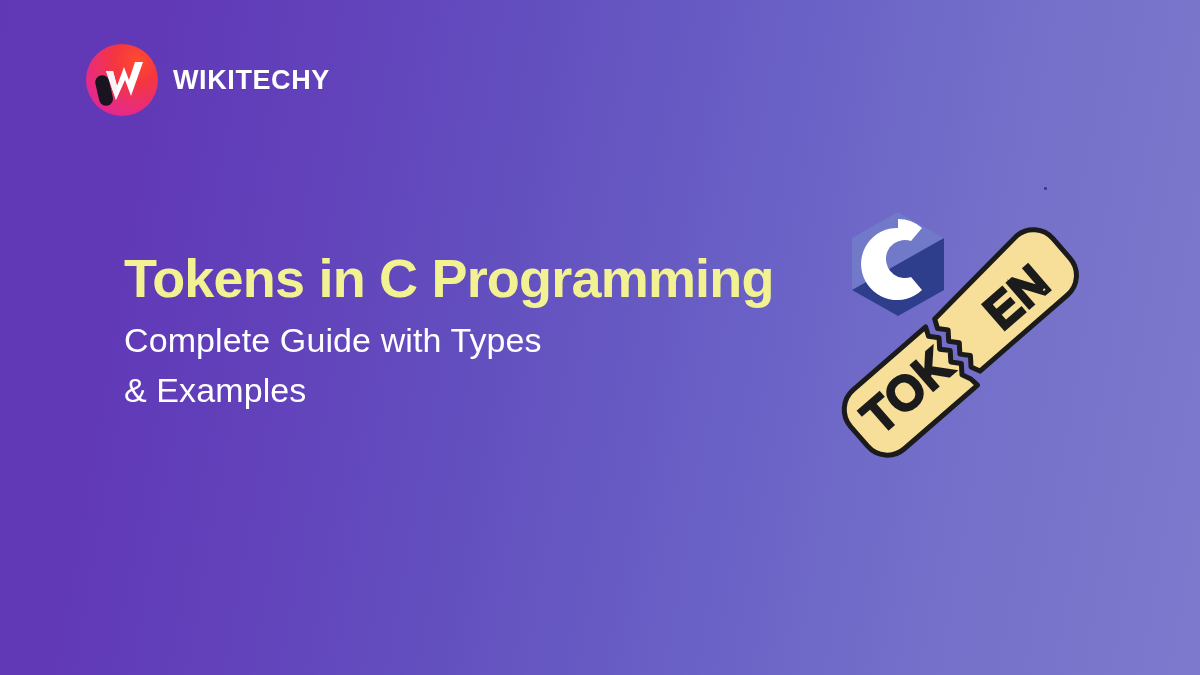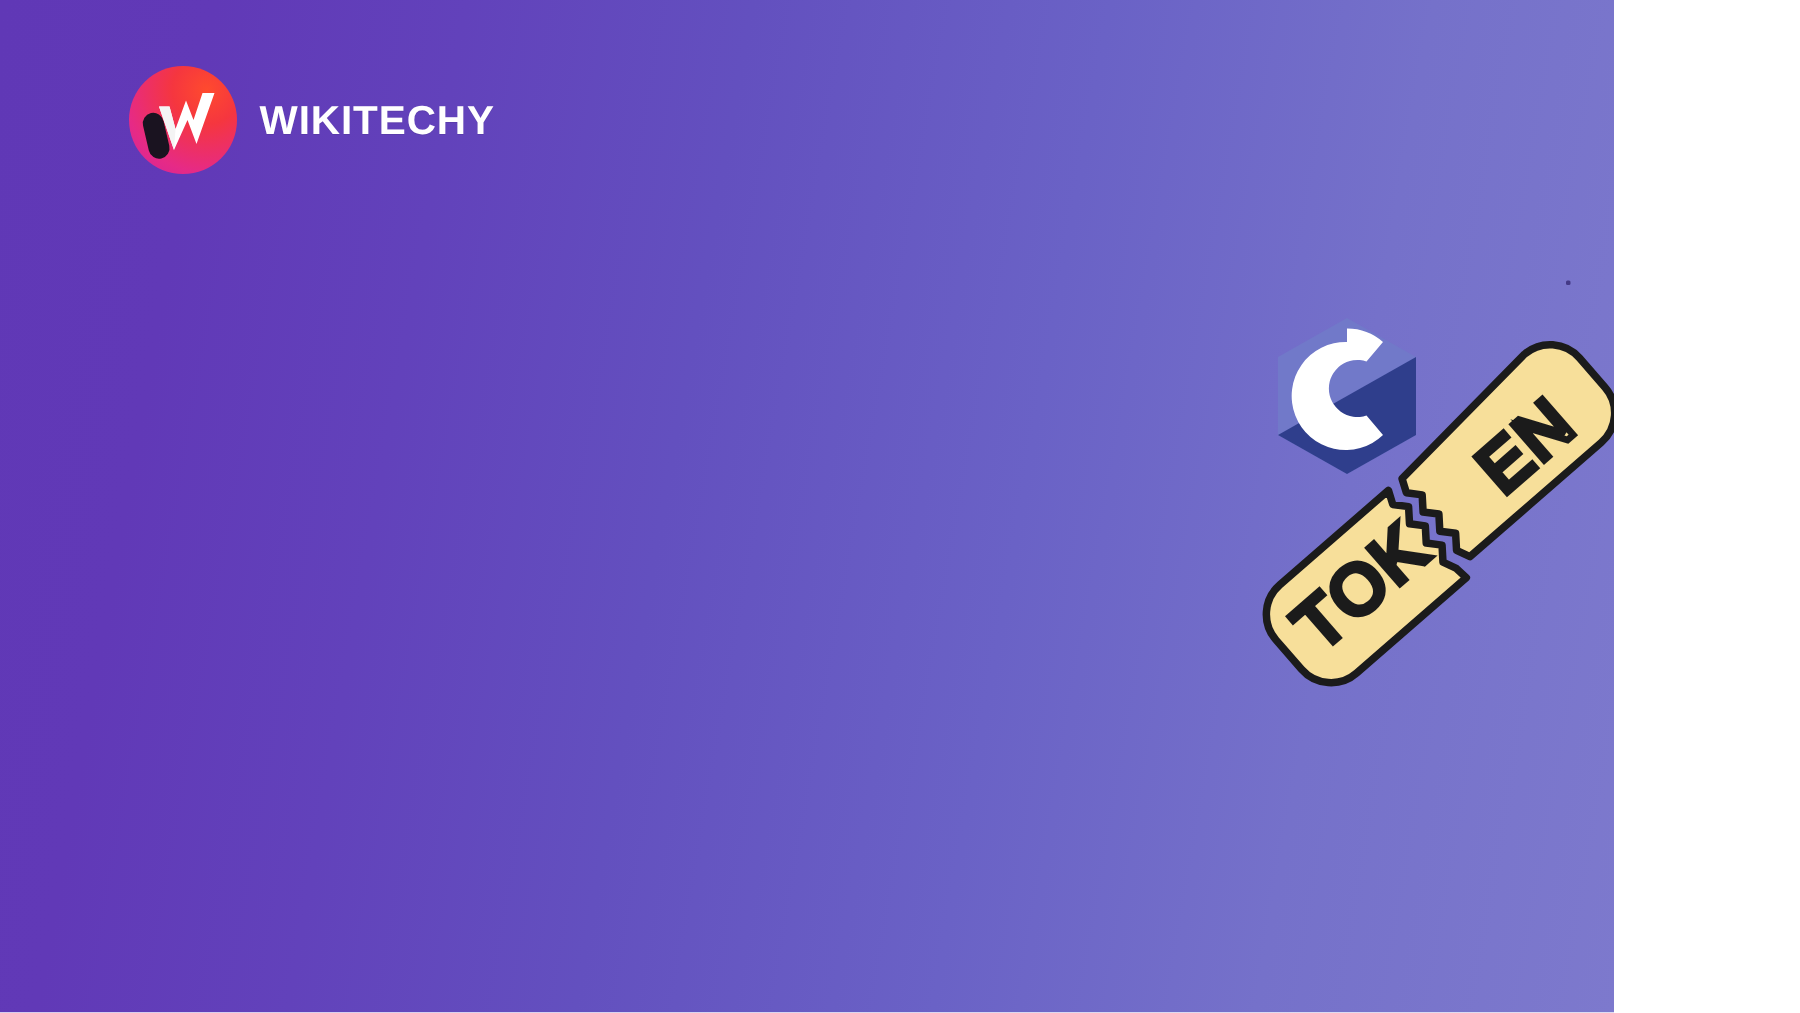--- a/index.html
+++ b/index.html
@@ -3,21 +3,21 @@
 <meta charset="utf-8">
 <style>
   * { margin:0; padding:0; box-sizing:border-box; }
   html, body {
     width:1200px; height:675px;
     overflow:hidden;
     font-family:"Liberation Sans", sans-serif;
   }
   #banner {
     position:relative;
-    width:1076px; height:675px;
+    width:1200px; height:675px;
     background:linear-gradient(100deg,
       #6038B6 0%,
       #6139B7 12%,
       #6242BB 26%,
       #6350BF 42%,
       #6A62C6 62%,
       #7571CA 80%,
       #7D79CD 100%);
     overflow:hidden;
   }
@@ -98,20 +98,27 @@
 
         <rect x="11" y="31" width="14" height="31" rx="7" fill="#1A1320" transform="rotate(-13 18 46)"></rect>
 
         <path d="M20 27 L30 56 L39 36 L45 52 L57 18 L49 18 L43 36 L38 23 L31 42 L27 27 Z" fill="#FFFFFF"></path>
         <path d="M31 42 L27 27 L20 27 L30 56 Z" fill="#F4F4F4"></path>
       </svg>
     </div>
     <div id="brand-word">WIKITECHY</div>
   </div>
 
+  <div id="headline">
+    <h1 id="title">Tokens in C Programming</h1>
+    <div id="subtitle">
+      <span class="sub-line">Complete Guide with Types</span>
+      <span class="sub-line">&amp; Examples</span>
+    </div>
+  </div>
 
   <div id="art">
     <svg width="300" height="330" viewBox="0 0 300 330" aria-hidden="true">
 
       <g transform="translate(20,52)">
 
         <polygon points="48,0 94,26 94,78 48,104 2,78 2,26" fill="#7179C9"></polygon>
 
         <path d="M48,52 L94,26 L94,78 L48,104 L2,78 Z" fill="#2F3E8C"></path>
 

